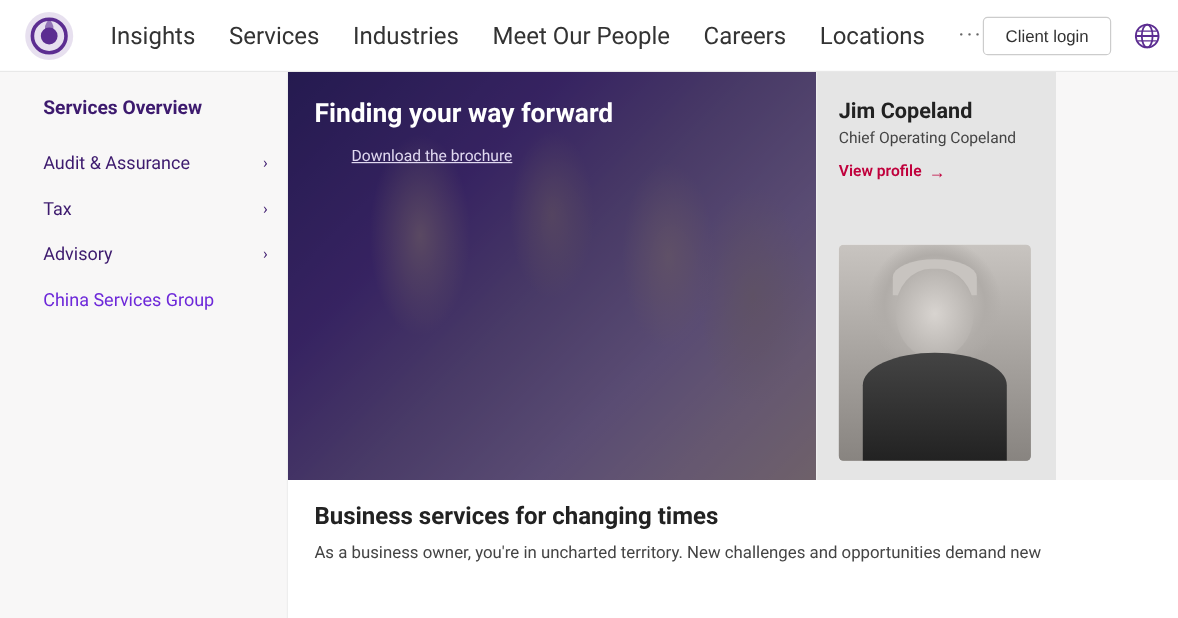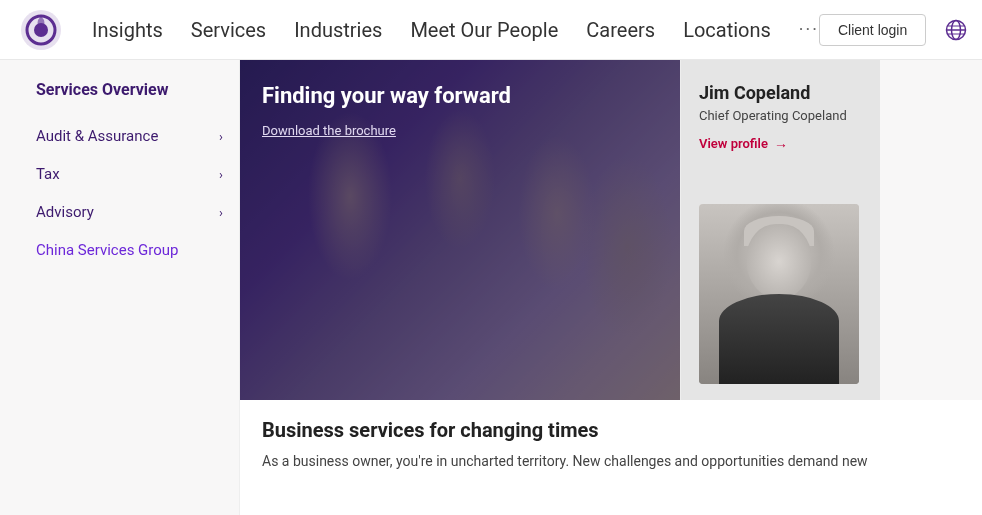--- a/index.html
+++ b/index.html
@@ -170,20 +170,21 @@
       font-weight: 700;
       color: #fff;
       line-height: 1.3;
       margin-bottom: 12px;
     }
     .hero-download {
       font-size: 13px;
       color: #e0d8f0;
       cursor: pointer;
       text-decoration: underline;
+      margin-left: 31px;
     }
 
     
     .profile-panel {
       width: 200px;
       background: #e5e5e5;
       padding: 22px 18px 16px 18px;
       display: flex;
       flex-direction: column;
       border-left: 1px solid #eee;

